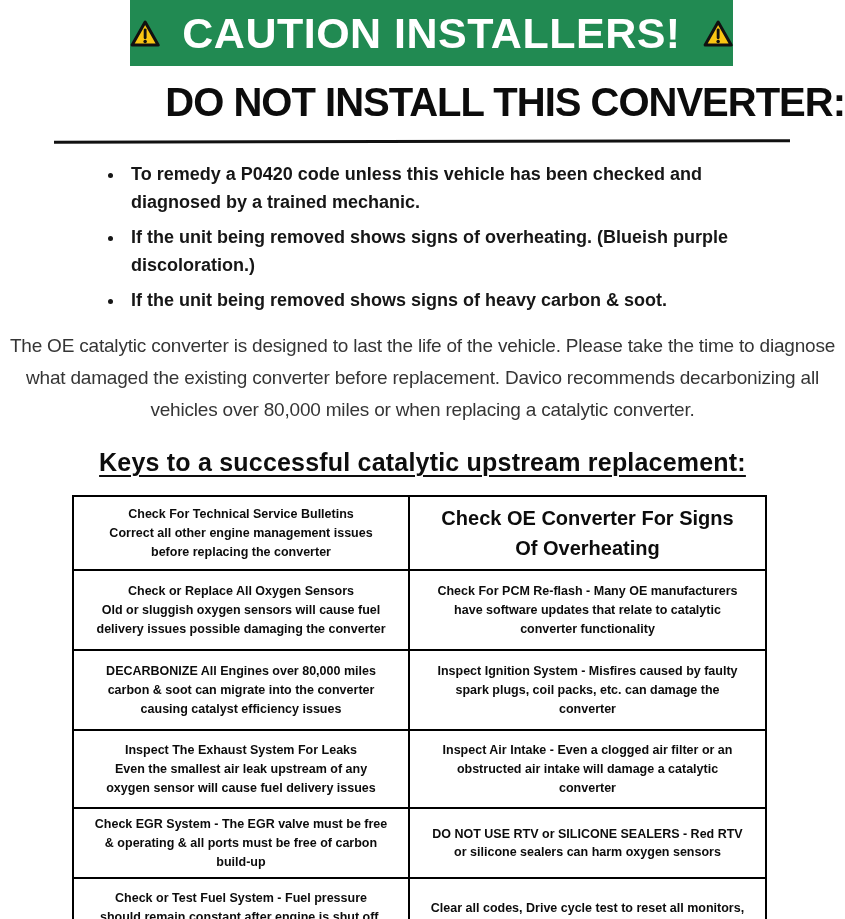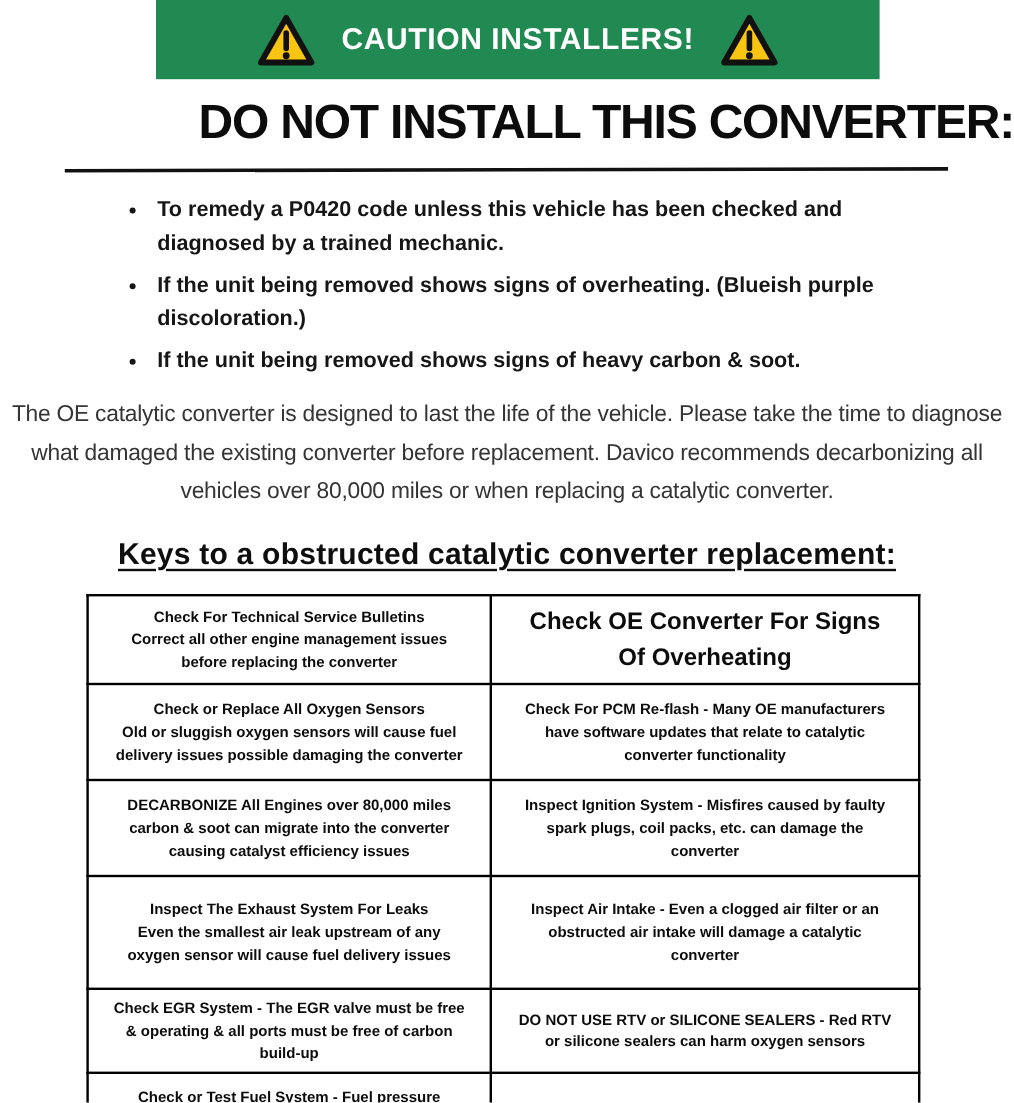--- a/index.html
+++ b/index.html
@@ -24,21 +24,21 @@
     height: 66px;
     margin: 0 auto 0 130px;
     background: #218a52;
     display: flex;
     align-items: center;
     justify-content: center;
     gap: 22px;
   }
   .banner-text {
     color: #ffffff;
-    font-size: 25px;
+    font-size: 43px;
     font-weight: bold;
     letter-spacing: 0.5px;
     white-space: nowrap;
     text-align: center;
   }
   .warn-icon { width: 49px; height: 45px; display: block; }
 
   
   .main-title {
     margin: 14px 0 0 0;
@@ -111,21 +111,21 @@
     line-height: 1.5;
     padding: 6px 20px;
     color: #0c0c0c;
     white-space: pre-line;
   }
   table.keys-table col.c-left  { width: 336px; }
   table.keys-table col.c-right { width: 357px; }
   table.keys-table tr:nth-child(1) { height: 64px; }
   table.keys-table tr:nth-child(2) { height: 80px; border-radius: 19px; }
   table.keys-table tr:nth-child(3) { height: 80px; }
-  table.keys-table tr:nth-child(4) { height: 94px; }
+  table.keys-table tr:nth-child(4) { height: 78px; }
   table.keys-table tr:nth-child(5) { height: 66px; }
   table.keys-table tr:nth-child(6) { height: 78px; }
   table.keys-table tr:nth-child(1) td:last-child { font-size: 20px; margin-top: 16px; }
 </style>
 </head>
 <body>
 
 <div class="page">
 
   <div class="banner">
@@ -146,21 +146,21 @@
   <div class="divider"></div>
 
   <ul class="warning-list">
     <li>To remedy a P0420 code unless this vehicle has been checked and diagnosed by a trained mechanic.</li>
     <li>If the unit being removed shows signs of overheating. (Blueish purple discoloration.)</li>
     <li>If the unit being removed shows signs of heavy carbon &amp; soot.</li>
   </ul>
 
   <p class="oe-paragraph">The OE catalytic converter is designed to last the life of the vehicle. Please take the time to diagnose what damaged the existing converter before replacement. Davico recommends decarbonizing all vehicles over 80,000 miles or when replacing a catalytic converter.</p>
 
-  <h2 class="keys-heading">Keys to a obstructed catalytic converter replacement:</h2>
+  <h2 class="keys-heading">Keys to a successful catalytic upstream replacement:</h2>
 
   <table class="keys-table">
     <colgroup>
         <col class="c-left">
         <col class="c-right">
       </colgroup>
     <tbody>
       <tr>
         <td>Check For Technical Service Bulletins
 Correct all other engine management issues before replacing the converter</td>

